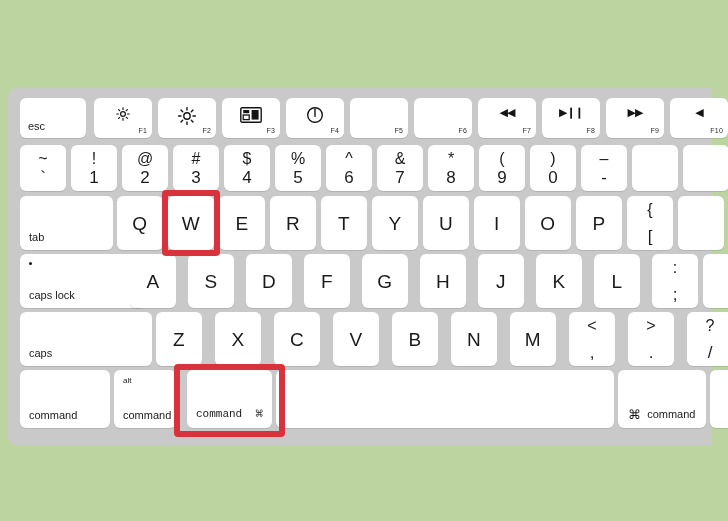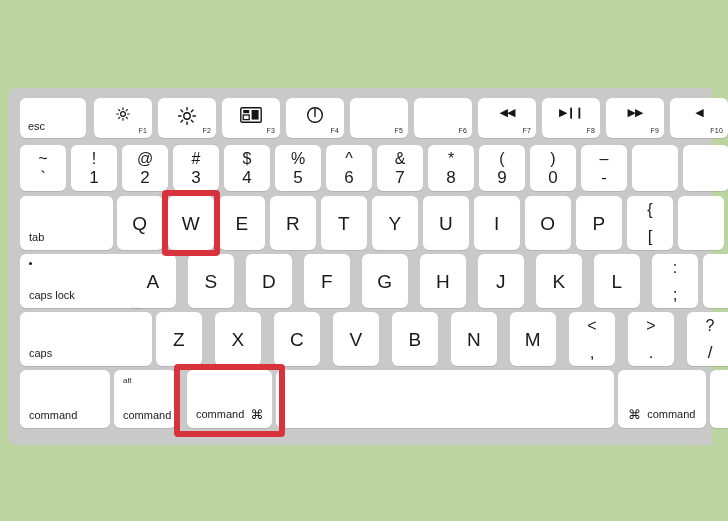--- a/index.html
+++ b/index.html
@@ -445,21 +445,21 @@
     </div>
 
     <div class="krow" style="top:282px;height:58px;">
       <div class="key" style="left:12px;width:90px;height:58px;">
         <span class="mod-bl">command</span>
       </div>
       <div class="key" style="left:106px;width:62px;height:58px;">
         <span class="mod-tl">alt</span>
         <span class="mod-bl">command</span>
       </div>
-      <div class="key" style="left:179px;width:85px;height:58px;">
+      <div class="key" style="left:179px;width:85px;height:58px;font-family:Liberation Mono, monospace;">
         <span class="cmd-inline left"><span>command</span>&nbsp;&nbsp;<span class="cmd-sym">⌘</span></span>
       </div>
       <div class="key" style="left:268px;width:338px;height:58px;">
         <span class="glyph-center"></span>
       </div>
       <div class="key" style="left:610px;width:88px;height:58px;">
         <span class="cmd-inline right"><span class="cmd-sym">⌘</span>&nbsp;&nbsp;<span>command</span></span>
       </div>
       <div class="key" style="left:702px;width:62px;height:58px;"></div>
     </div>

